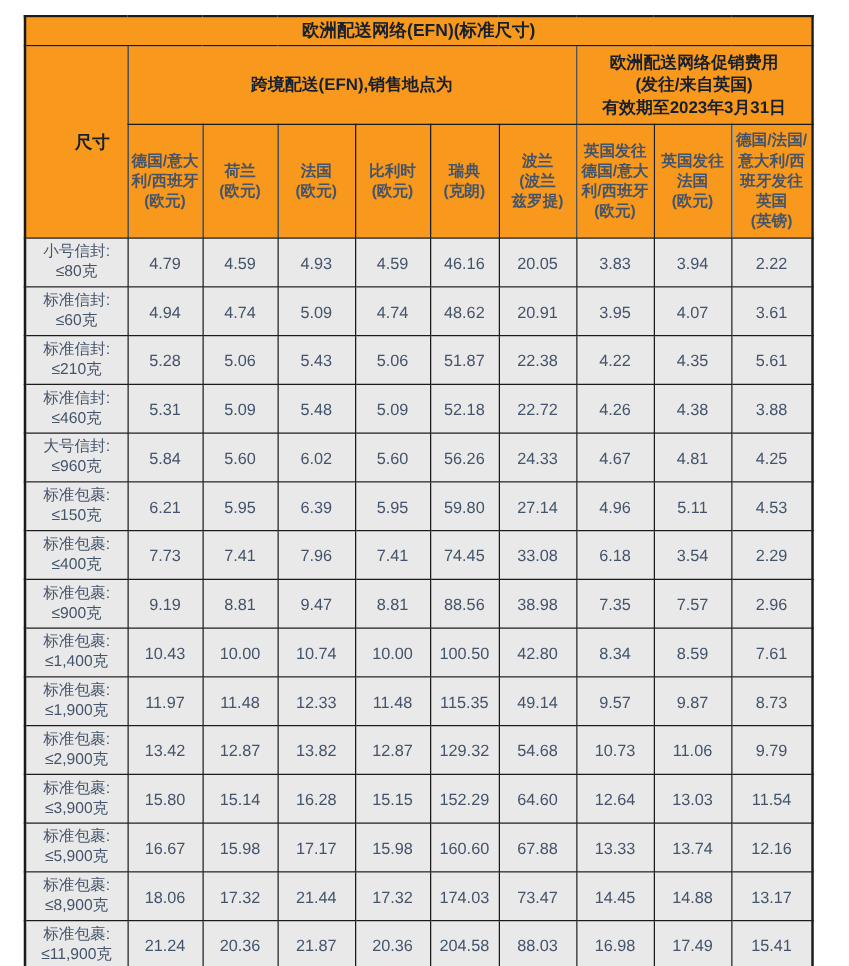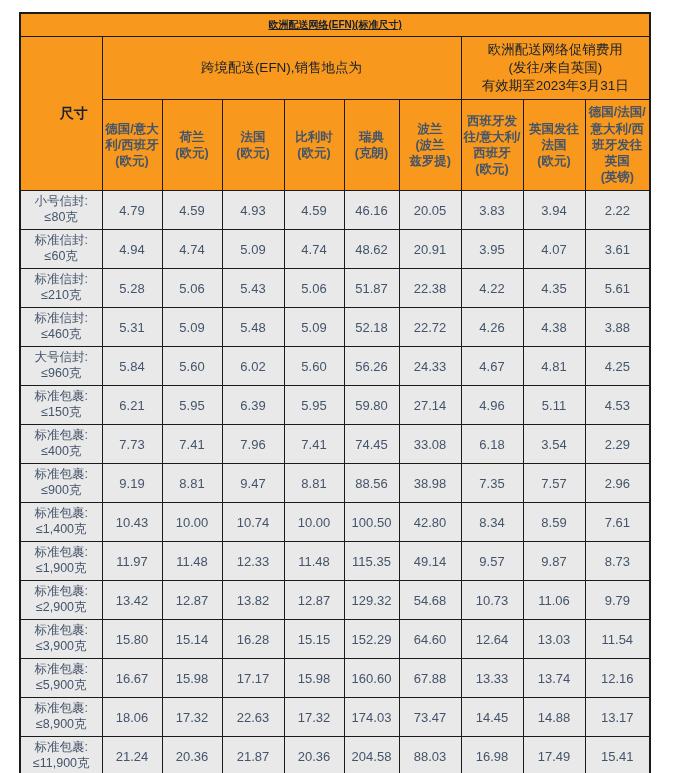--- a/index.html
+++ b/index.html
@@ -25,26 +25,25 @@
   th,td{
     border:1px solid var(--border);
     text-align:center;
     vertical-align:middle;
     padding:1px 1px;
     overflow:hidden;
   }
   thead th{background:var(--orange);}
   .title-cell{
     height:20px;
-    font-size:10px;font-weight:bold;
+    font-size:14px;font-weight:bold;
     color:var(--text-dark);
-    text-decoration:underline;
   }
   .group-cell{
-    font-size:13.5px;font-weight:normal;
+    font-size:13.5px;font-weight:bold;
     color:var(--text-dark);
     white-space:pre-line;line-height:1.35;
     height:60px;
   }
   .size-head{
     font-size:14px;font-weight:bold;
     color:var(--text-dark);
     padding-left:26px;
   }
   .col-head{
@@ -101,21 +100,21 @@
 (欧元)</th>
           <th class="col-head">法国
 (欧元)</th>
           <th class="col-head">比利时
 (欧元)</th>
           <th class="col-head">瑞典
 (克朗)</th>
           <th class="col-head">波兰
 (波兰
 兹罗提)</th>
-          <th class="col-head">西班牙发往/意大利/西班牙
+          <th class="col-head">英国发往德国/意大利/西班牙
 (欧元)</th>
           <th class="col-head">英国发往法国
 (欧元)</th>
           <th class="col-head">德国/法国/意大利/西班牙发往 英国
 (英镑)</th>
         </tr>
     </thead>
     <tbody id="table-body">
         <tr>
           <td class="row-label">小号信封:
@@ -284,21 +283,21 @@
           <td>67.88</td>
           <td>13.33</td>
           <td>13.74</td>
           <td>12.16</td>
         </tr>
         <tr>
           <td class="row-label">标准包裹:
 ≤8,900克</td>
           <td>18.06</td>
           <td>17.32</td>
-          <td>22.63</td>
+          <td>21.44</td>
           <td>17.32</td>
           <td>174.03</td>
           <td>73.47</td>
           <td>14.45</td>
           <td>14.88</td>
           <td>13.17</td>
         </tr>
         <tr>
           <td class="row-label">标准包裹:
 ≤11,900克</td>

